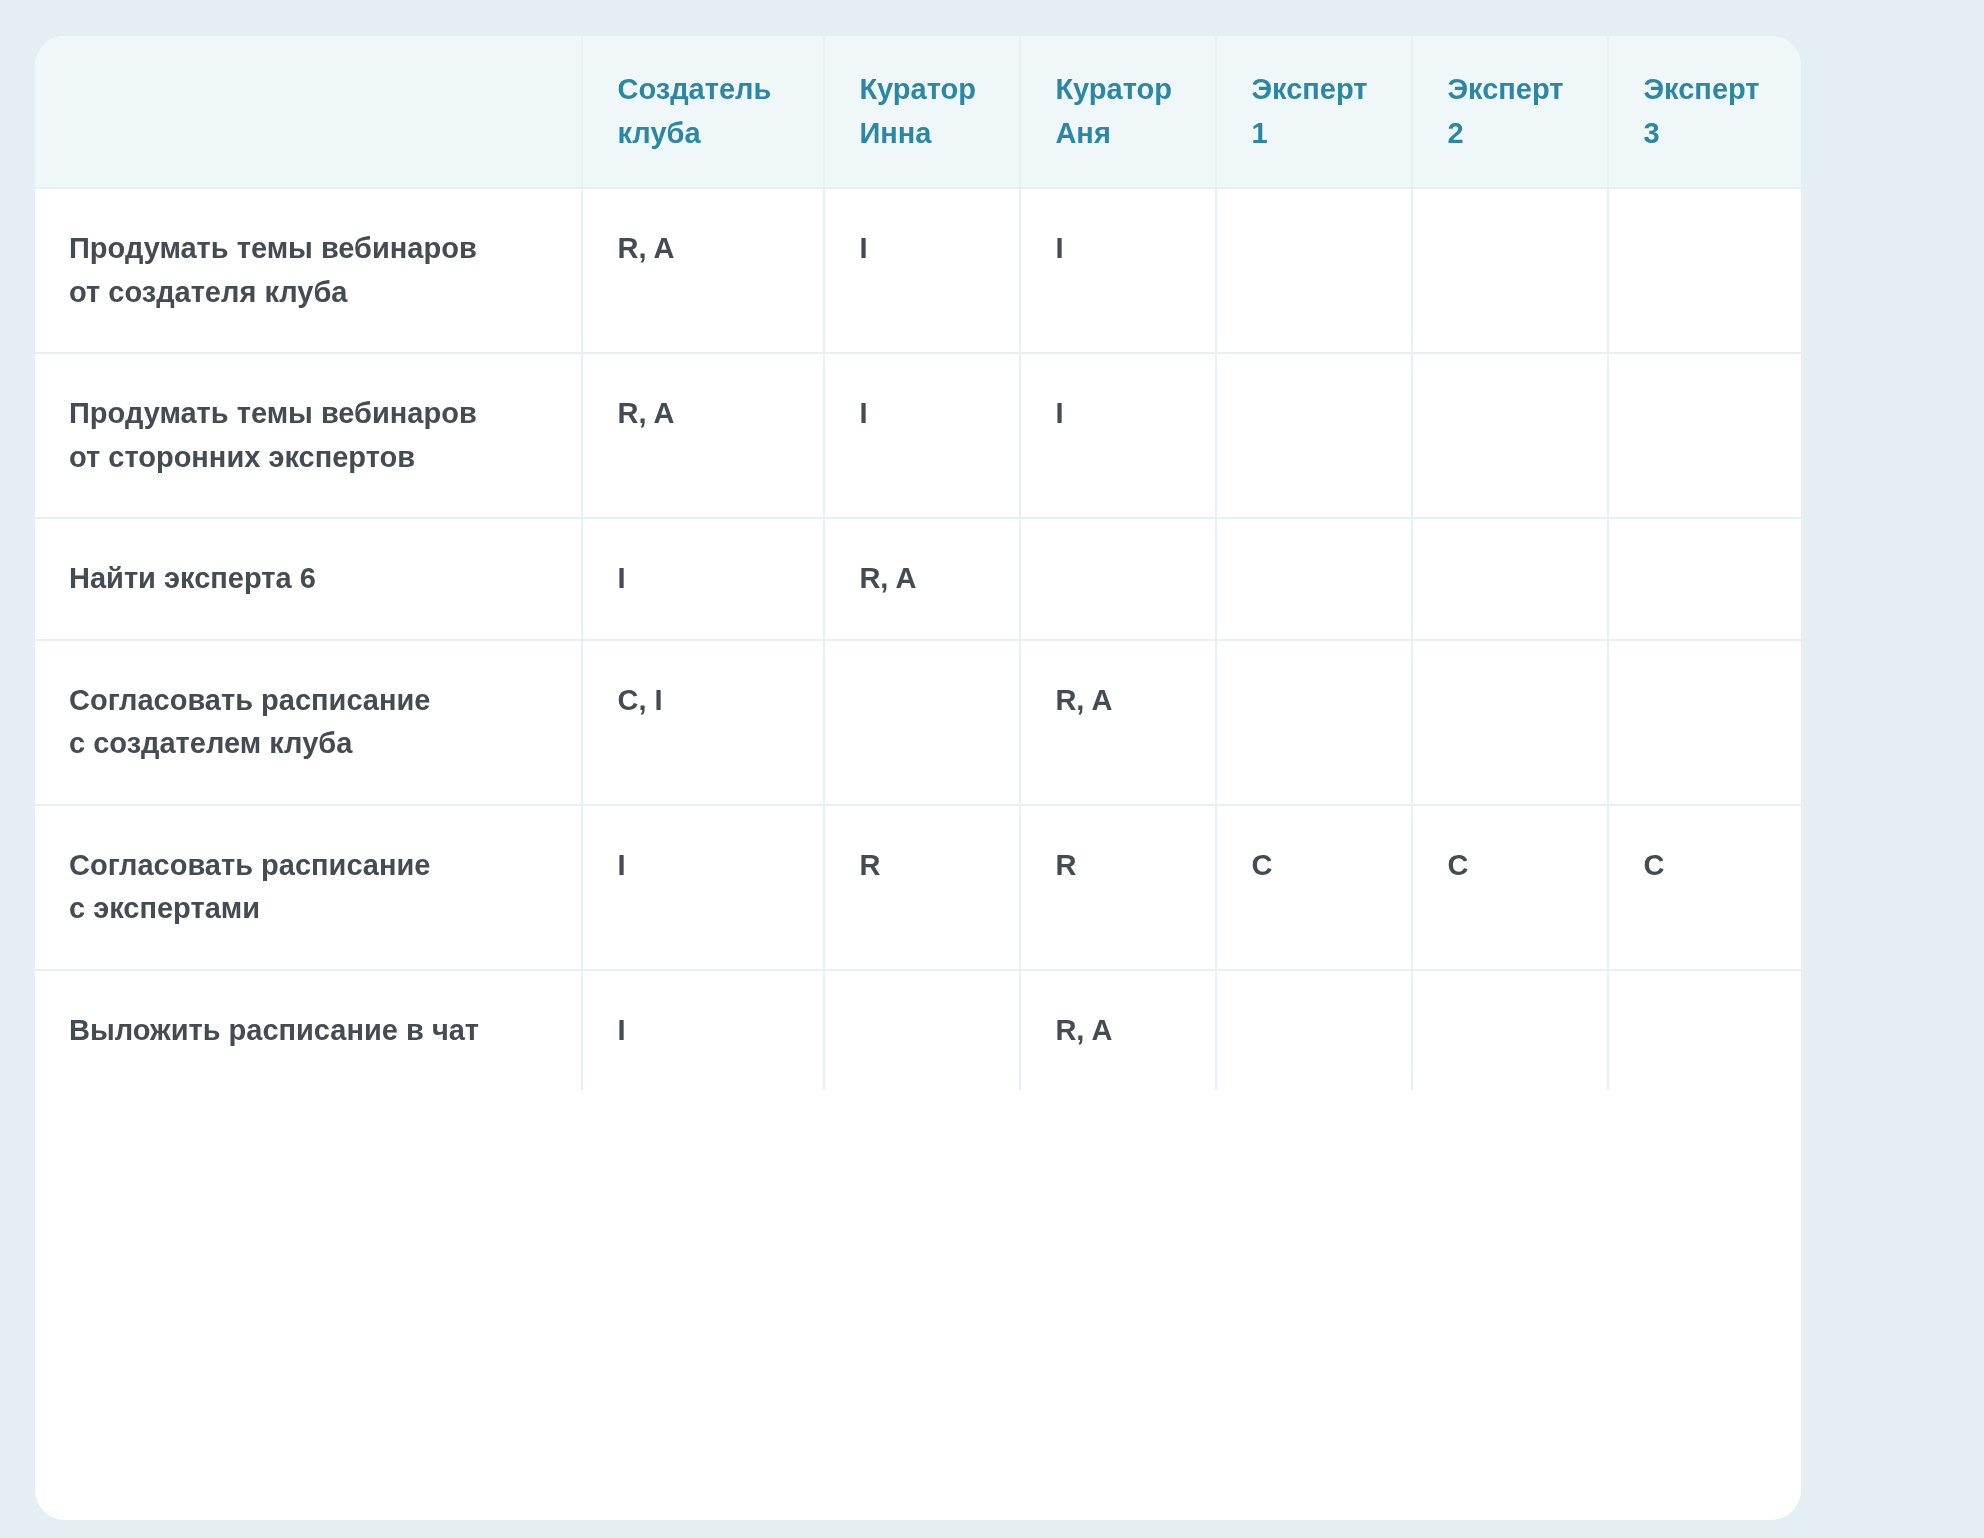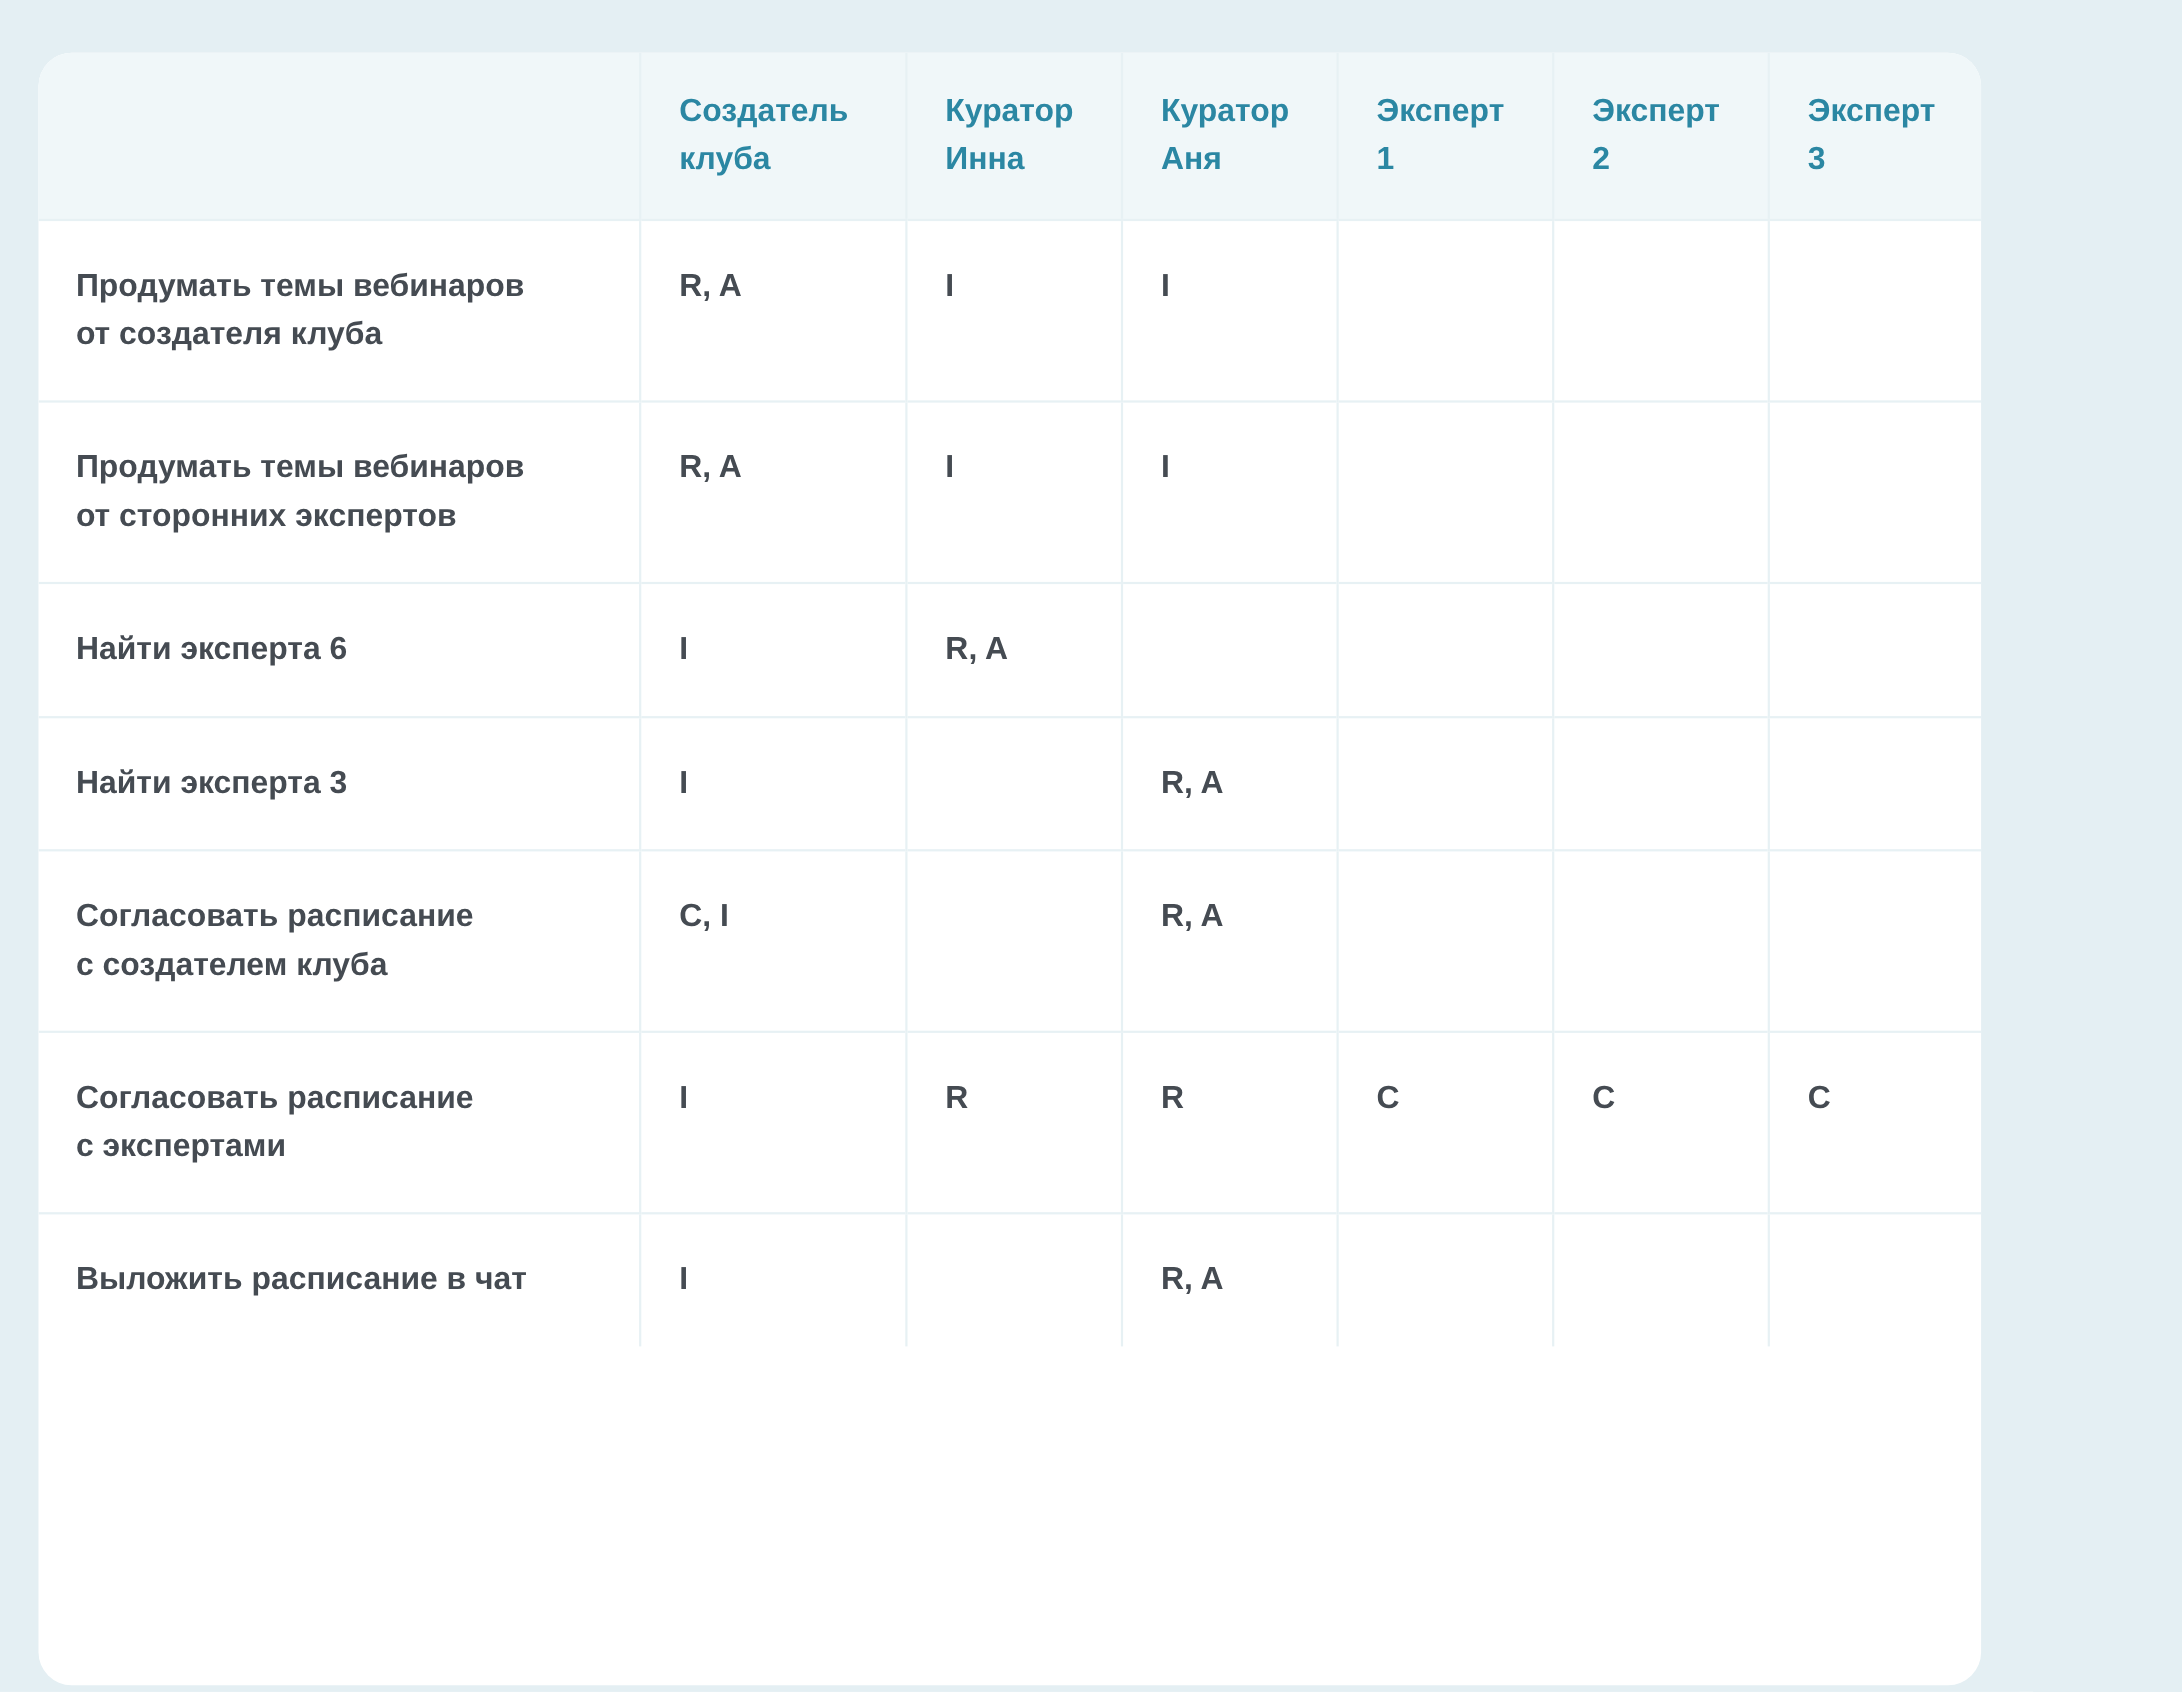--- a/index.html
+++ b/index.html
@@ -13,21 +13,21 @@
   *{box-sizing:border-box;}
   html,body{margin:0;padding:0;}
   body{
     font-family:"Liberation Sans","DejaVu Sans",sans-serif;
     background:var(--page-bg);
   }
   .page{
     width:1836px;
     height:1538px;
     background:var(--page-bg);
-    padding:48px 35px 18px 35px;
+    padding:36px 35px 18px 35px;
   }
   .card{
     width:100%;
     height:1484px;
     background:var(--card-bg);
     border-radius:30px;
     overflow:hidden;
   }
   table.raci{
     width:100%;
@@ -122,29 +122,20 @@
           <tr>
             <th class="task">Найти эксперта 6</th>
             <td>I</td>
             <td>R, A</td>
             <td></td>
             <td></td>
             <td></td>
             <td></td>
           </tr>
           <tr>
-            <th class="task">Найти эксперта 3</th>
-            <td>I</td>
-            <td></td>
-            <td>R, A</td>
-            <td></td>
-            <td></td>
-            <td></td>
-          </tr>
-          <tr>
             <th class="task">Согласовать расписание
 с создателем клуба</th>
             <td>C, I</td>
             <td></td>
             <td>R, A</td>
             <td></td>
             <td></td>
             <td></td>
           </tr>
           <tr>

